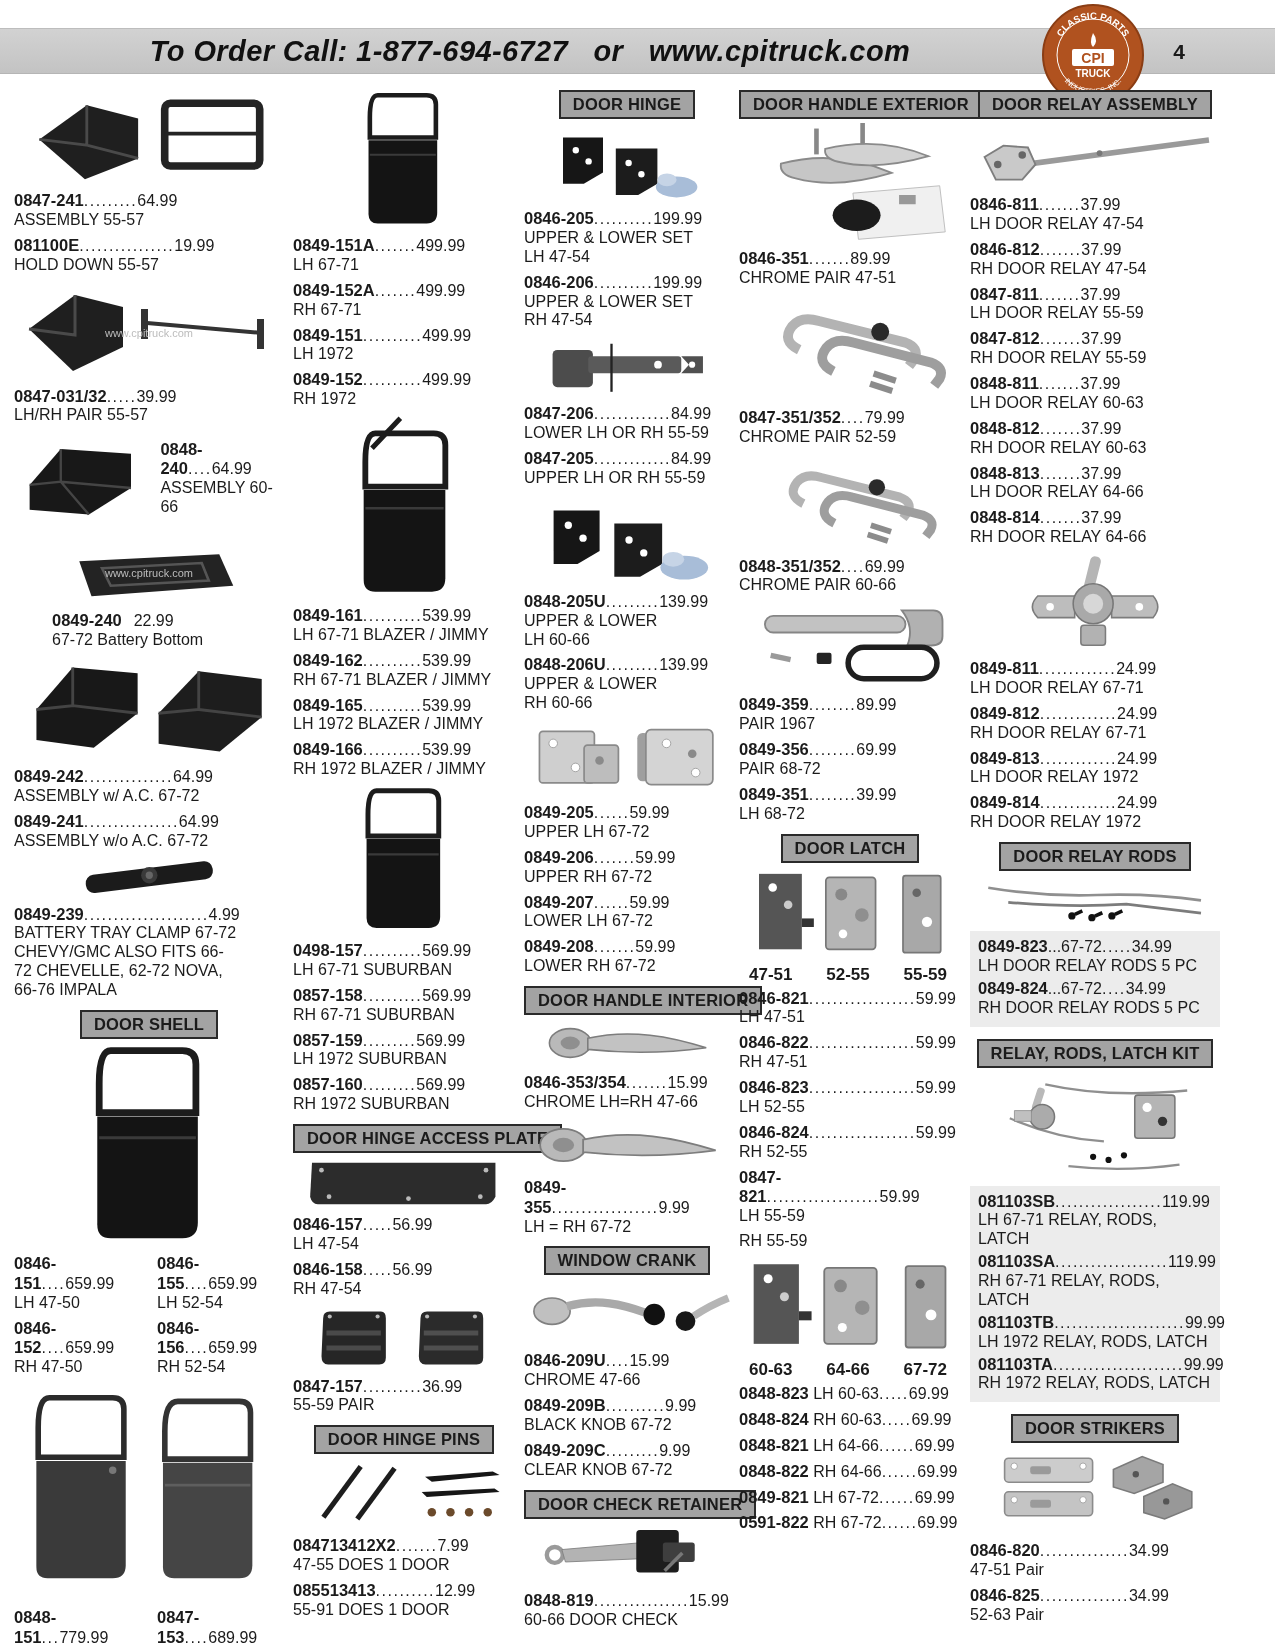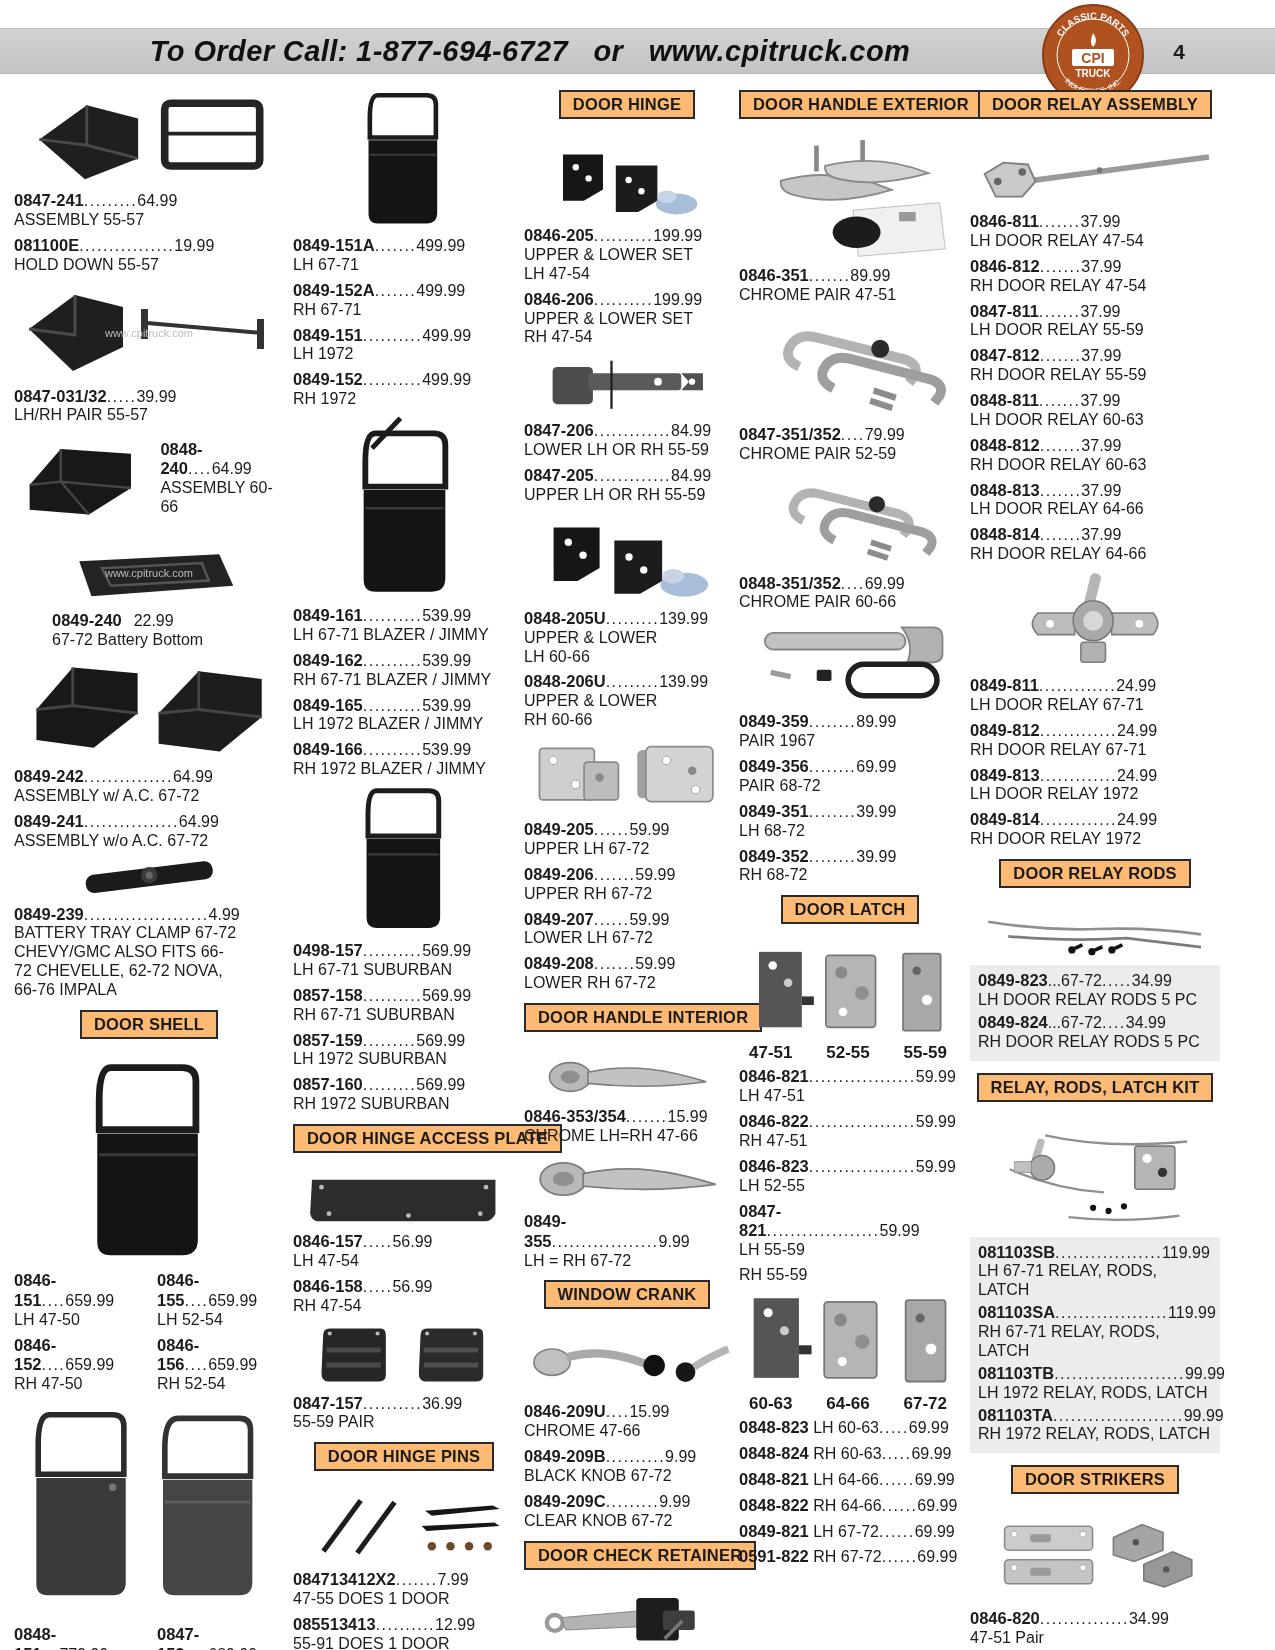--- a/index.html
+++ b/index.html
@@ -5,21 +5,21 @@
   html,body{margin:0;padding:0;background:#fff}
   body{width:1275px;height:1650px;overflow:hidden;font-family:"Liberation Sans",sans-serif;color:#1b1b1b}
   .page{position:relative;width:1275px;height:1650px;background:#fff}
   .topbar{position:absolute;top:28px;left:0;width:1275px;height:44px;background:linear-gradient(#d2d2d2,#c3c3c3);border-top:1px solid #bdbdbd;border-bottom:1px solid #b5b5b5;display:flex;align-items:center}
   .order-text{flex:1;text-align:center;padding-right:215px;font-style:italic;font-weight:bold;font-size:29px;letter-spacing:.4px;color:#111}
   .pageno{position:absolute;top:40px;right:90px;font-size:21px;font-weight:bold}
   .logo{position:absolute;top:3px;right:130px;width:104px;height:104px}
   main{position:absolute;top:86px;left:14px;display:flex;gap:9px}
   .col{flex:0 0 auto}
   .heading-wrap{text-align:center}
-  .heading{display:inline-block;background:#fdba74;border:2px solid #2a2a2a;padding:3px 12px;font-weight:bold;font-size:16.5px;letter-spacing:.2px;margin:4px auto 17px;white-space:nowrap}
+  .heading{display:inline-block;background:#a3a3a3;border:2px solid #2a2a2a;padding:3px 12px;font-weight:bold;font-size:16.5px;letter-spacing:.2px;margin:4px auto 0;white-space:nowrap}
   .item{margin:0 0 6px 0;font-size:16px;line-height:1.18}
   .item.gap{}
   .item.indent{margin-left:38px}
   .code{font-weight:bold;font-size:16.5px}
   .mid{font-size:16px}
   .dots{letter-spacing:1.5px}
   .price{font-size:16px}
   .desc{font-size:16px}
   .pic{position:relative;display:flex;justify-content:center;margin:4px 0 6px}
   .pic svg{max-width:100%;display:block}
@@ -538,24 +538,20 @@
           <div class="desc">PAIR 1967</div>
         </div>
         <div class="item">
           <div class="iline"><span class="code">0849-356</span><span class="dots">........</span><span class="price">69.99</span></div>
           <div class="desc">PAIR 68-72</div>
         </div>
         <div class="item">
           <div class="iline"><span class="code">0849-351</span><span class="dots">........</span><span class="price">39.99</span></div>
           <div class="desc">LH 68-72</div>
         </div>
-        <div class="item">
-          <div class="iline"><span class="code">0849-352</span><span class="dots">........</span><span class="price">39.99</span></div>
-          <div class="desc">RH 68-72</div>
-        </div>
         <div class="heading-wrap"><div class="heading">DOOR LATCH</div></div>
         <div class="pic" style="height: 90px;">
           <svg style="height:90px" viewBox="0 0 240 105" preserveAspectRatio="xMidYMid meet">
             <rect x="14" y="8" width="50" height="88" fill="#555"></rect>
             <circle cx="30" cy="24" r="5" fill="#fff"></circle>
             <circle cx="48" cy="44" r="5" fill="#ccc"></circle>
             <path d="M64 60 h14 v10 h-14z" fill="#333"></path>
             <rect x="92" y="12" width="58" height="84" rx="4" fill="#b5b5b5" stroke="#777" stroke-width="2"></rect>
             <circle cx="110" cy="32" r="7" fill="#888"></circle>
             <circle cx="134" cy="56" r="8" fill="#8f8f8f"></circle>
@@ -574,20 +570,24 @@
           <div class="iline"><span class="code">0846-821</span><span class="dots">..................</span><span class="price">59.99</span></div>
           <div class="desc">LH 47-51</div>
         </div>
         <div class="item">
           <div class="iline"><span class="code">0846-822</span><span class="dots">..................</span><span class="price">59.99</span></div>
           <div class="desc">RH 47-51</div>
         </div>
         <div class="item">
           <div class="iline"><span class="code">0846-823</span><span class="dots">..................</span><span class="price">59.99</span></div>
           <div class="desc">LH 52-55</div>
+        </div>
+        <div class="item">
+          <div class="iline"><span class="code">0846-824</span><span class="dots">..................</span><span class="price">59.99</span></div>
+          <div class="desc">RH 52-55</div>
         </div>
         <div class="item">
           <div class="iline"><span class="code">0847-821</span><span class="dots">...................</span><span class="price">59.99</span></div>
           <div class="desc">LH 55-59</div>
         </div>
         <div class="item">
           <div class="desc">RH 55-59</div>
         </div>
         <div class="pic" style="height: 95px;">
           <svg style="height:95px" viewBox="0 0 240 105" preserveAspectRatio="xMidYMid meet">

